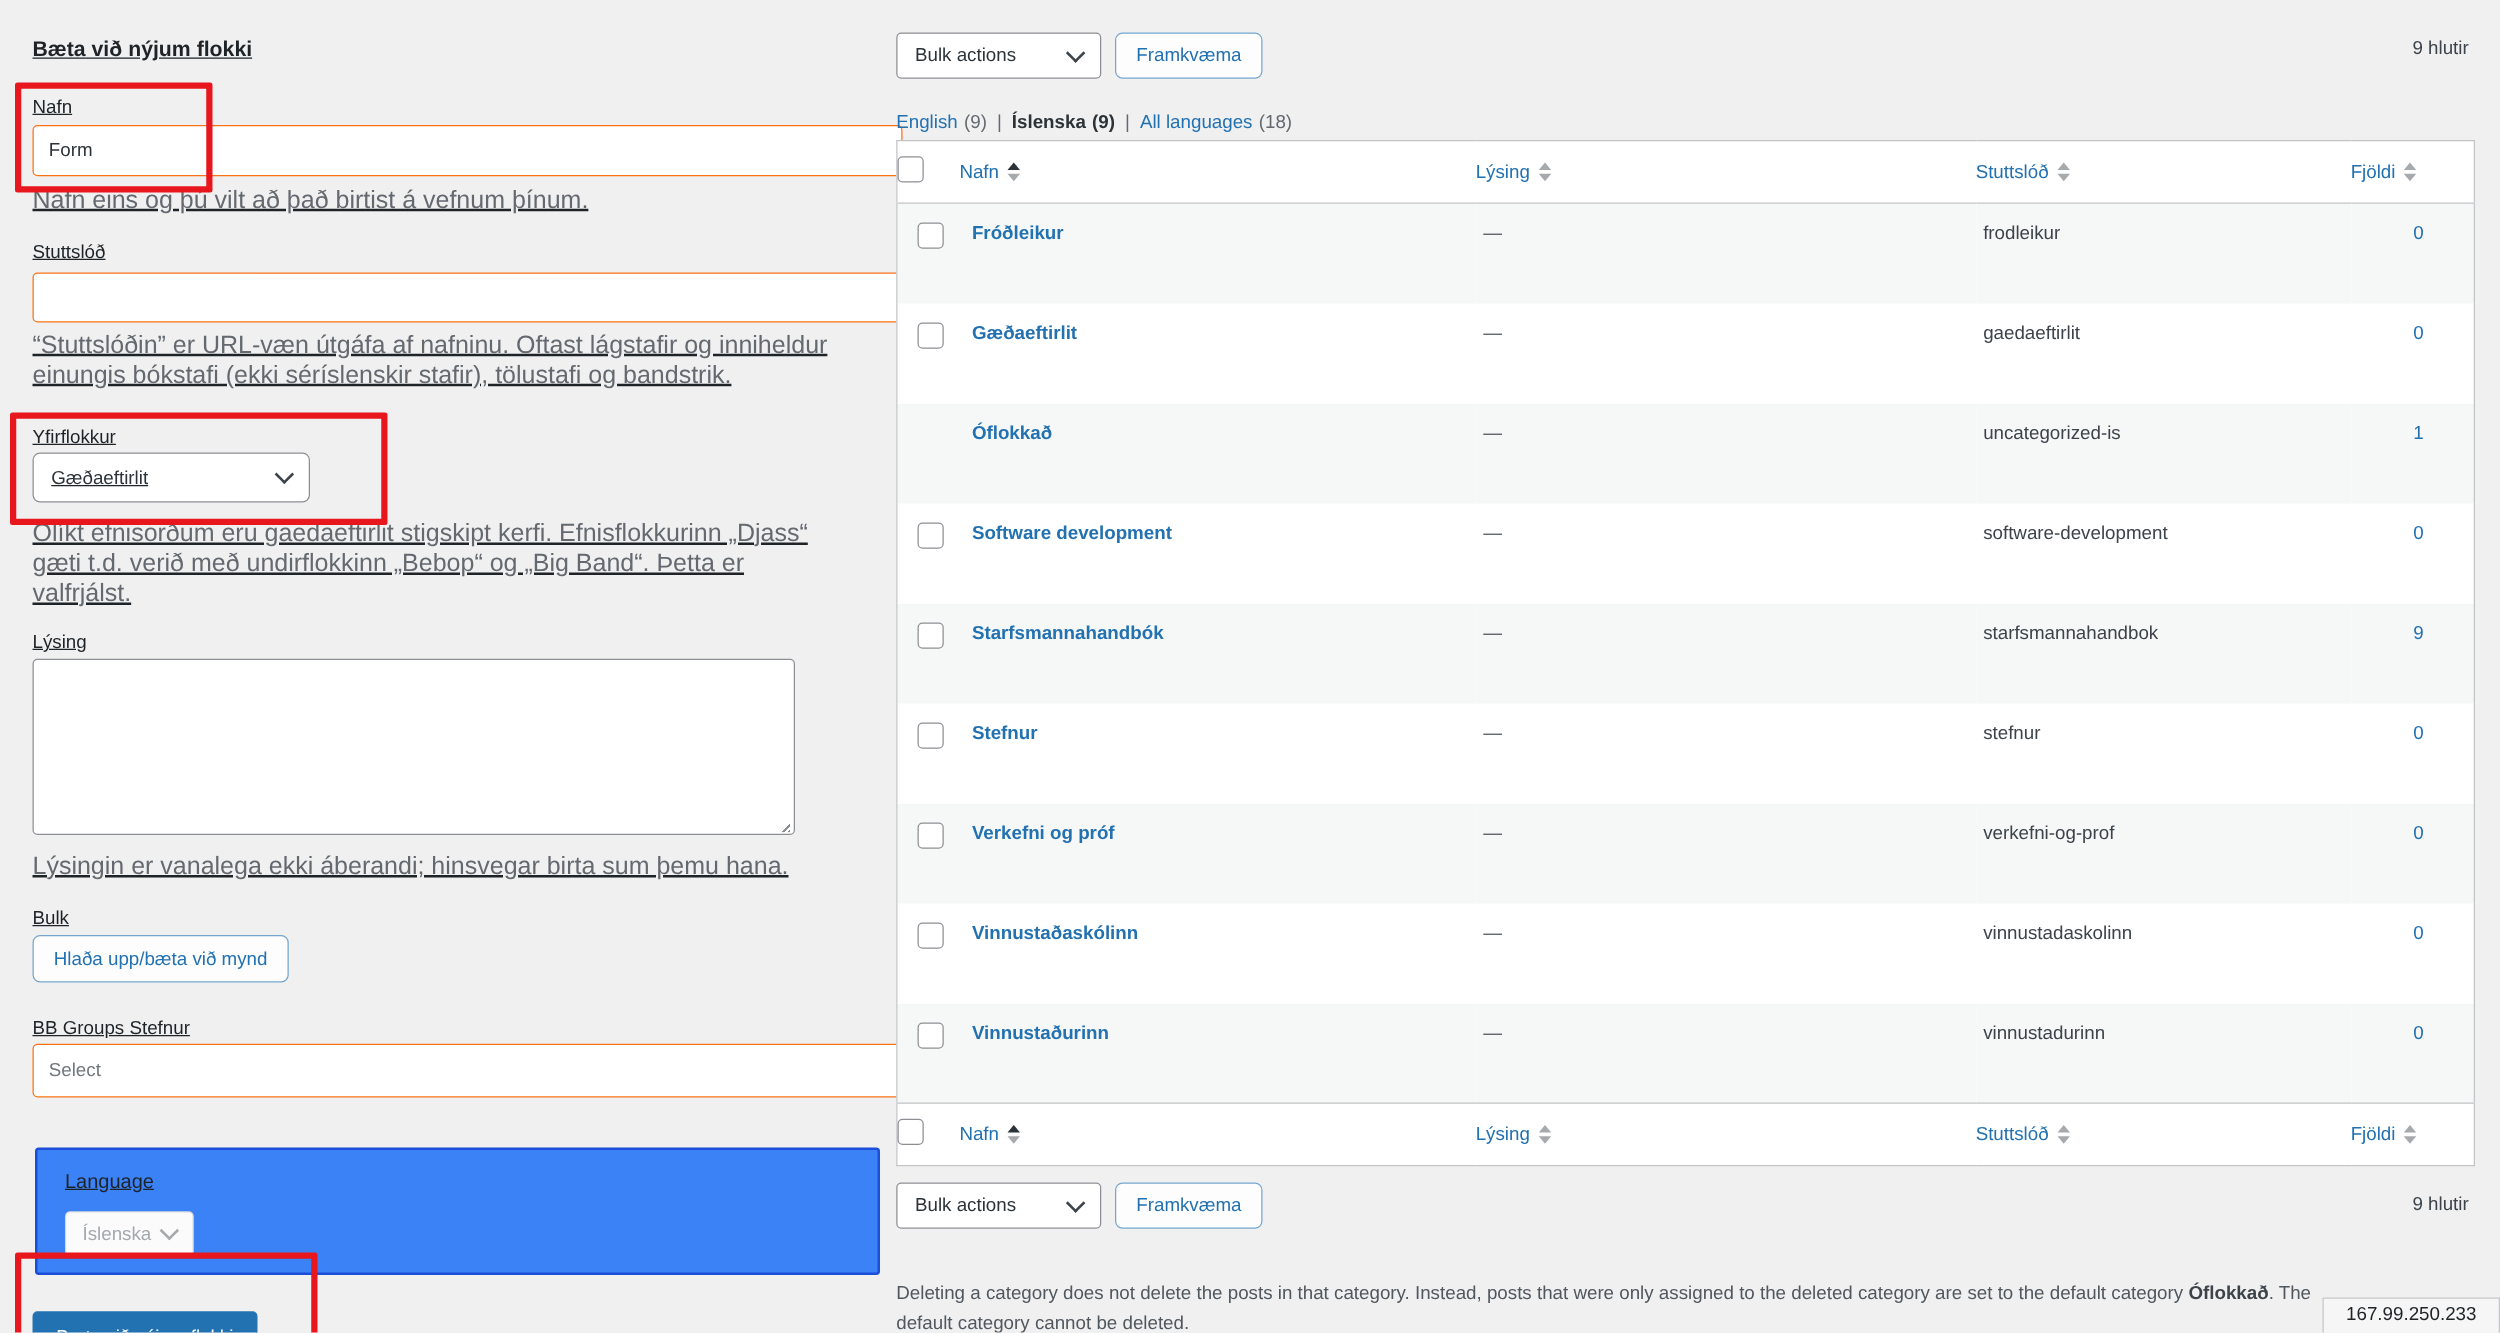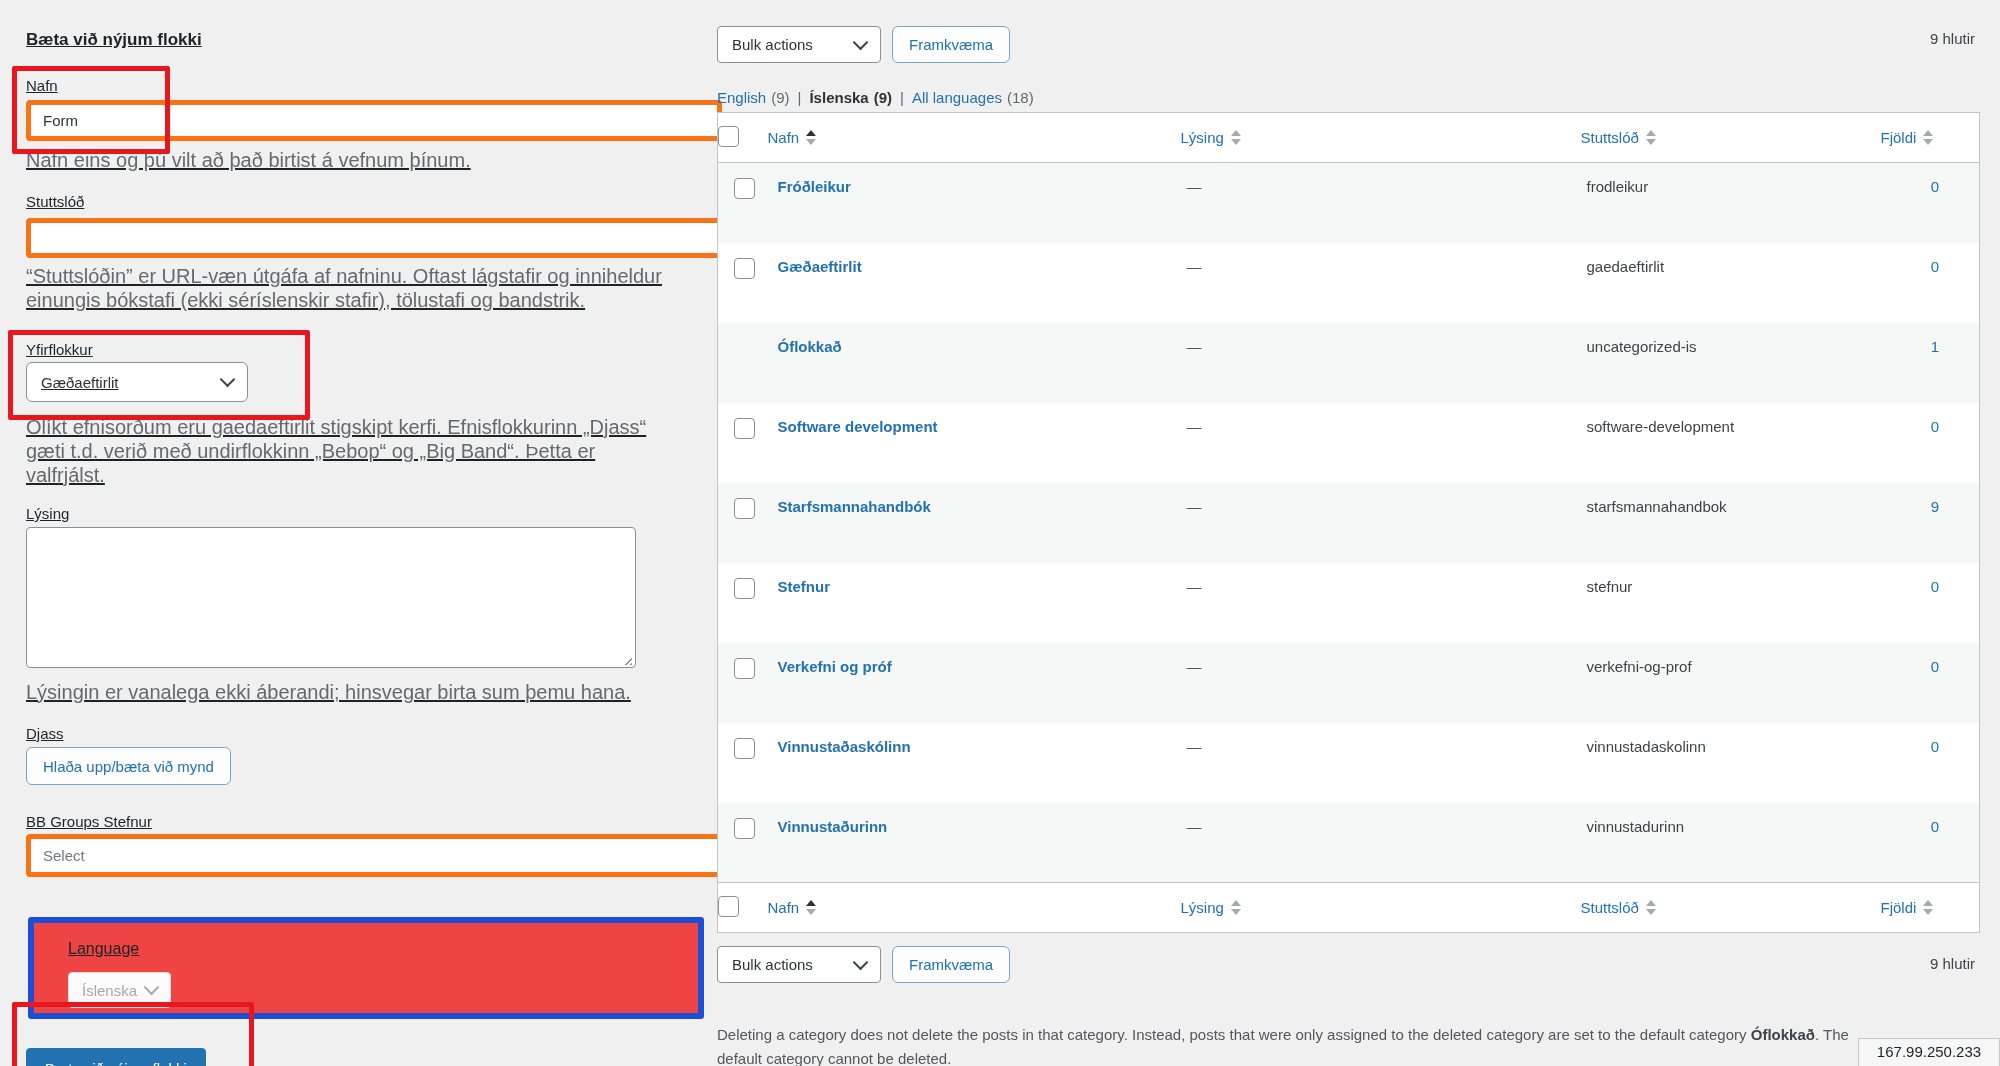--- a/index.html
+++ b/index.html
@@ -12,21 +12,21 @@
     color:#1d2327;
     font-size:15px;
   }
   
   .left-panel{position:absolute;left:26px;top:30px;width:646px;text-decoration:underline;}
   .form-title{font-size:17px;font-weight:bold;line-height:20px;color:#1d2327;margin:0;}
   .f-label{display:block;font-size:15px;line-height:20px;color:#1d2327;}
   .f-help{color:#646970;font-size:20px;line-height:24px;max-width:642px;}
   .form-input{
     width:696px;height:41px;box-sizing:border-box;
-    border:5px solid #f97316;border-radius:4px;background:#fff;
+    border:1px solid #f97316;border-radius:4px;background:#fff;
     font-family:"Liberation Sans",sans-serif;font-size:15px;color:#2c3338;
     padding:0 12px;outline:none;
   }
   .form-input::placeholder{color:#71777d;opacity:1;}
   .sel{
     box-sizing:border-box;display:flex;align-items:center;justify-content:space-between;
     border:1px solid #8c8f94;border-radius:6px;background:#fff;
     padding:0 14px;color:#2c3338;cursor:pointer;
   }
   .chev{width:9px;height:9px;border-right:2px solid #3c434a;border-bottom:2px solid #3c434a;
@@ -49,21 +49,21 @@
     border:1px solid #74a6cf;border-radius:6px;color:#2271b1;font-size:15px;cursor:pointer;
     font-family:"Liberation Sans",sans-serif;
   }
   .btn-primary{
     display:inline-flex;align-items:center;box-sizing:border-box;
     height:40px;padding:0 18px;background:#2271b1;border:1px solid #2271b1;border-radius:4px;
     color:#fff;font-size:15px;cursor:pointer;font-family:"Liberation Sans",sans-serif;
   }
   .lang-box{
     box-sizing:border-box;margin-left:2px;width:676px;height:102px;
-    background:#ef4444;border:6px solid #1d4ed8;border-radius:3px;padding:16px 34px;
+    background:#3b82f6;border:2px solid #1d4ed8;border-radius:3px;padding:16px 22px;
   }
   .lang-title{font-size:16px;line-height:20px;color:#1d2327;}
   .lang-select{
     margin-top:13px;display:inline-flex;align-items:center;gap:9px;
     box-sizing:border-box;height:36px;padding:0 13px;
     background:#fbfbfb;border:1px solid #dcdcde;border-radius:4px;color:#a4a8ad;font-size:15px;
   }
   
   .anno{position:absolute;border:5px solid #e8161d;border-radius:2px;pointer-events:none;z-index:50;}
   
@@ -145,21 +145,21 @@
     <span class="chev"></span>
   </div>
   <div class="f-help" style="margin-top:13px;max-width:625px;">Ólíkt efnisorðum eru gaedaeftirlit stigskipt kerfi. Efnisflokkurinn „Djass“ gæti t.d. verið með undirflokkinn „Bebop“ og „Big Band“. Þetta er valfrjálst.</div>
 
   <label class="f-label" style="margin-top:17px;">Lýsing</label>
   <div class="textarea-wrap" style="margin-top:3px;">
     <textarea class="f-textarea" style=""></textarea>
   </div>
   <div class="f-help" style="margin-top:9px;">Lýsingin er vanalega ekki áberandi; hinsvegar birta sum þemu hana.</div>
 
-  <label class="f-label" style="margin-top:20px;">Djass</label>
+  <label class="f-label" style="margin-top:20px;">Bulk</label>
   <button class="btn-secondary" style="margin-top:3px;">Hlaða upp/bæta við mynd</button>
 
   <label class="f-label" style="margin-top:27px;">BB Groups Stefnur</label>
   <input class="form-input" style="margin-top: 2px; height: 43px;" placeholder="Select">
 
   <div class="lang-box" style="margin-top:40px;">
     <div class="lang-title">Language</div>
     <div class="lang-select">
       <span>Íslenska</span>
       <span class="chev gray"></span>

